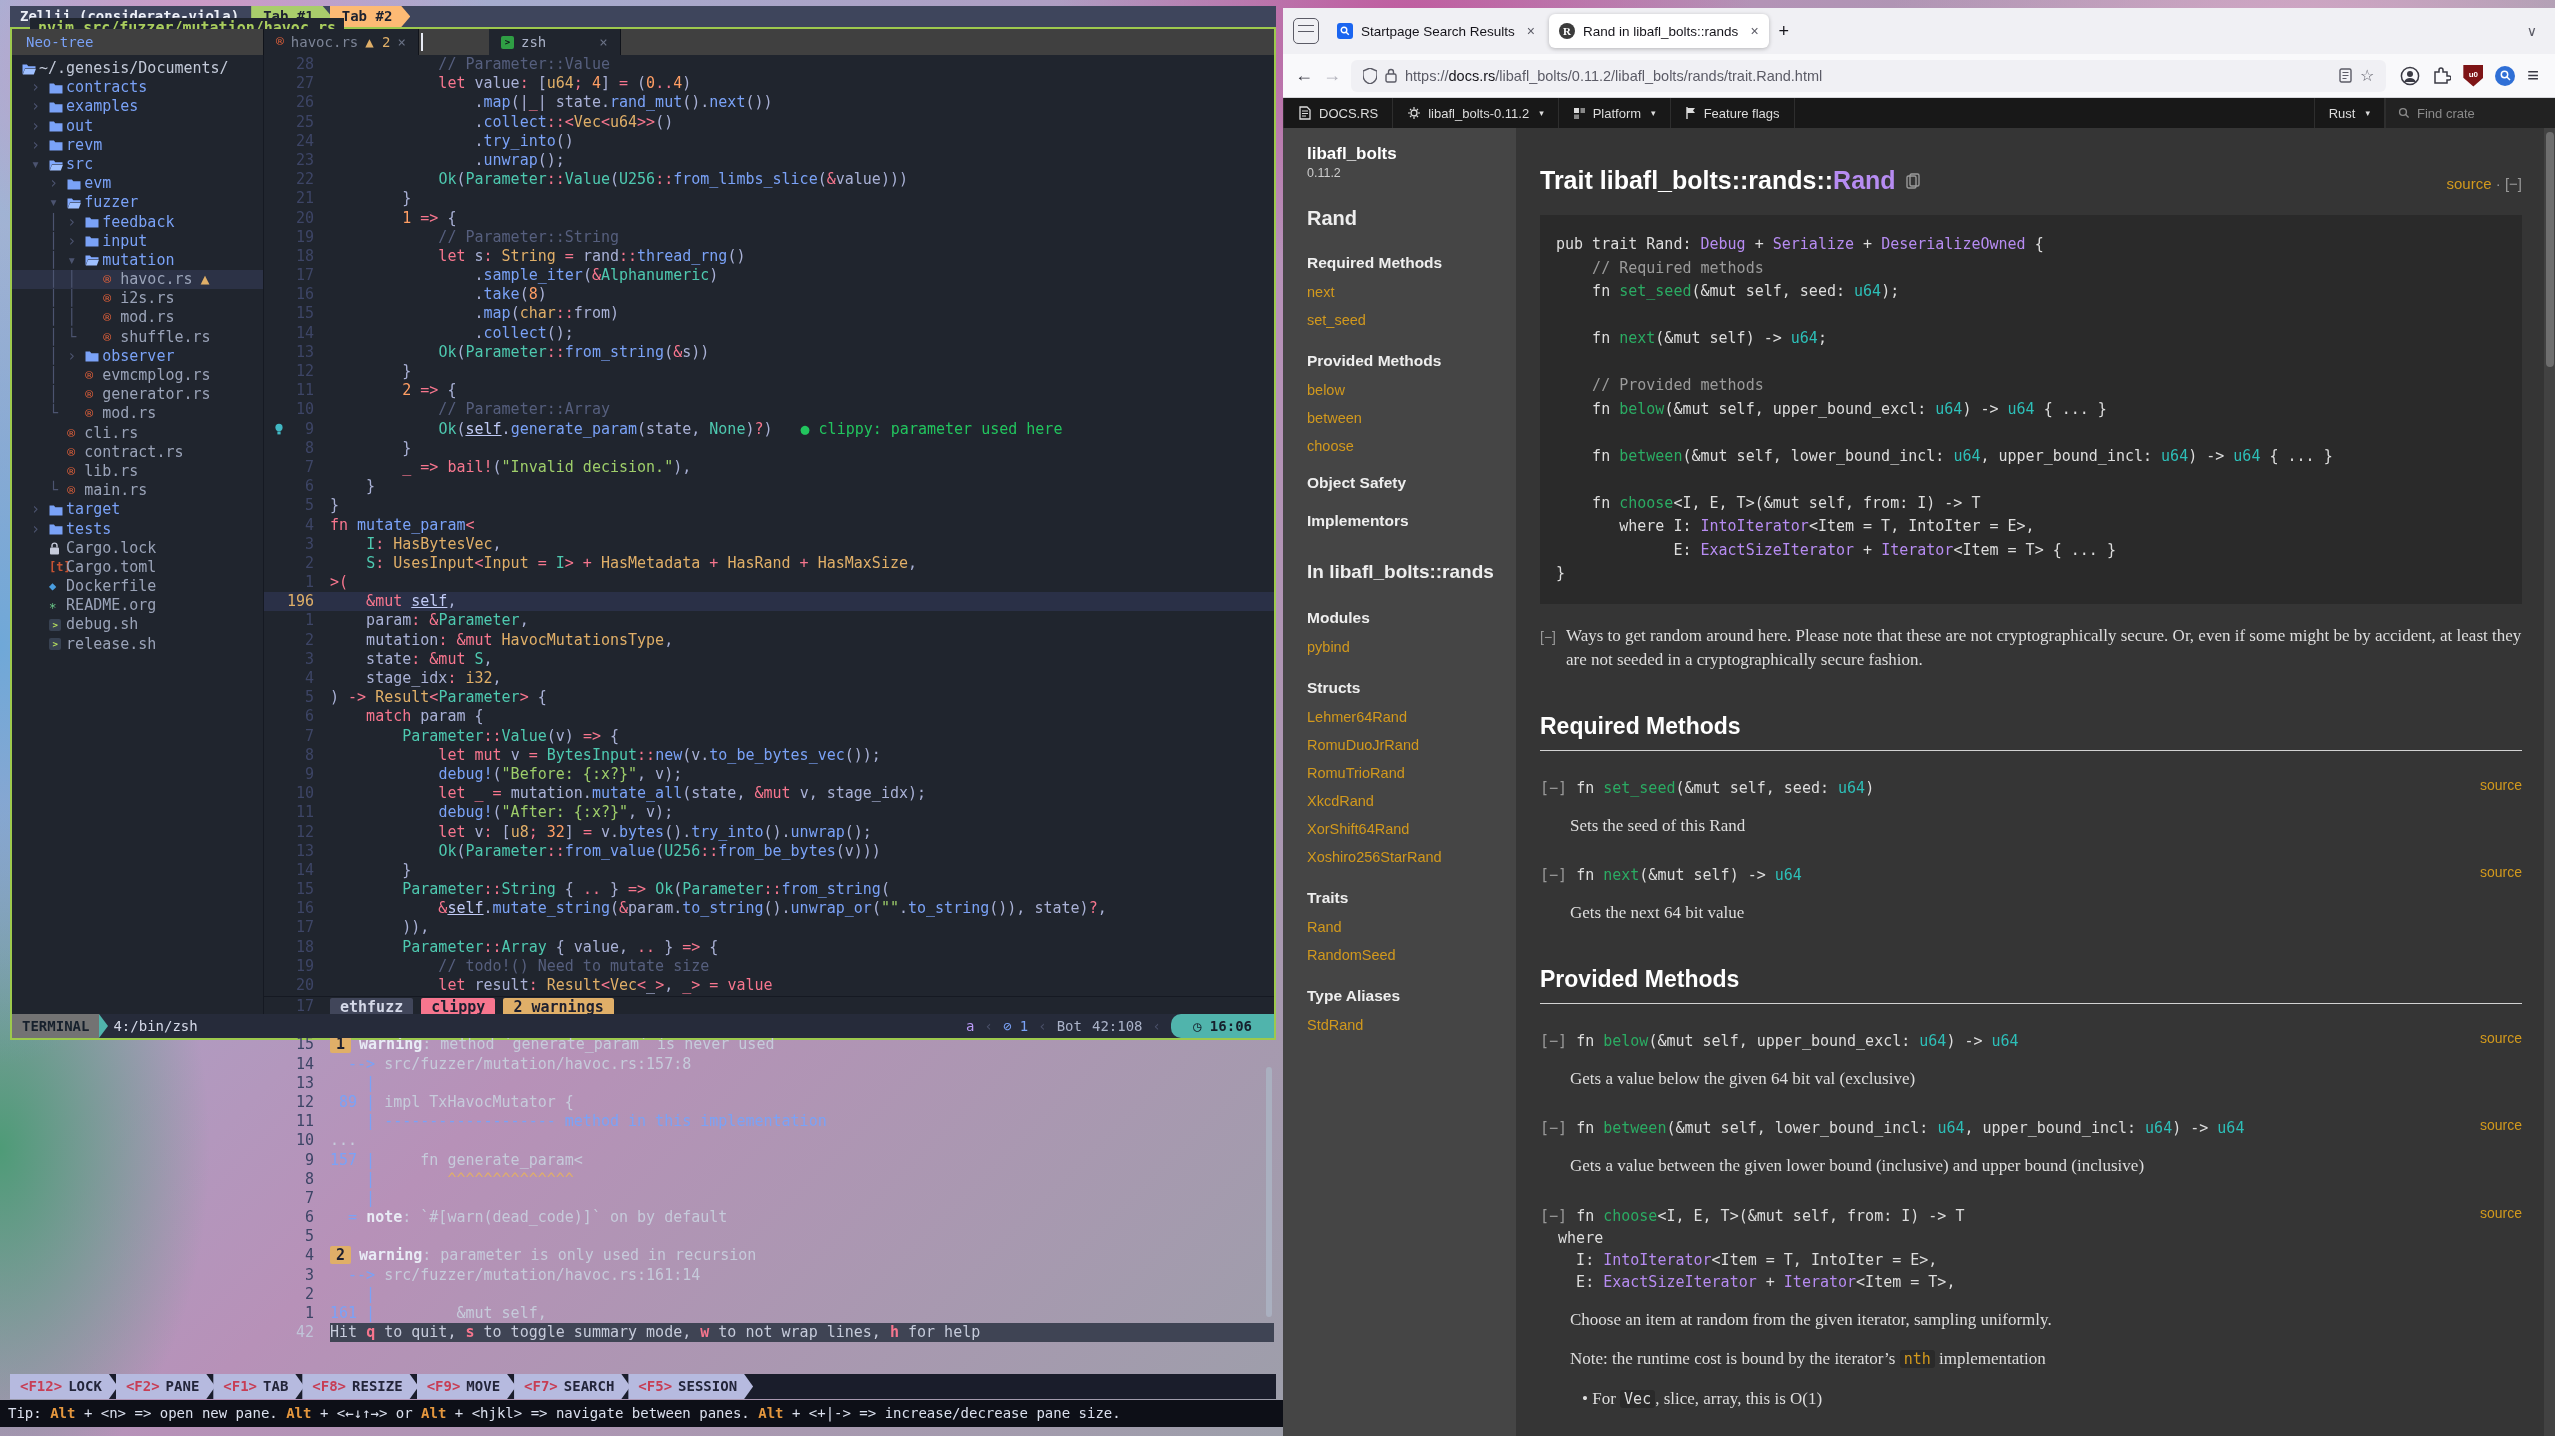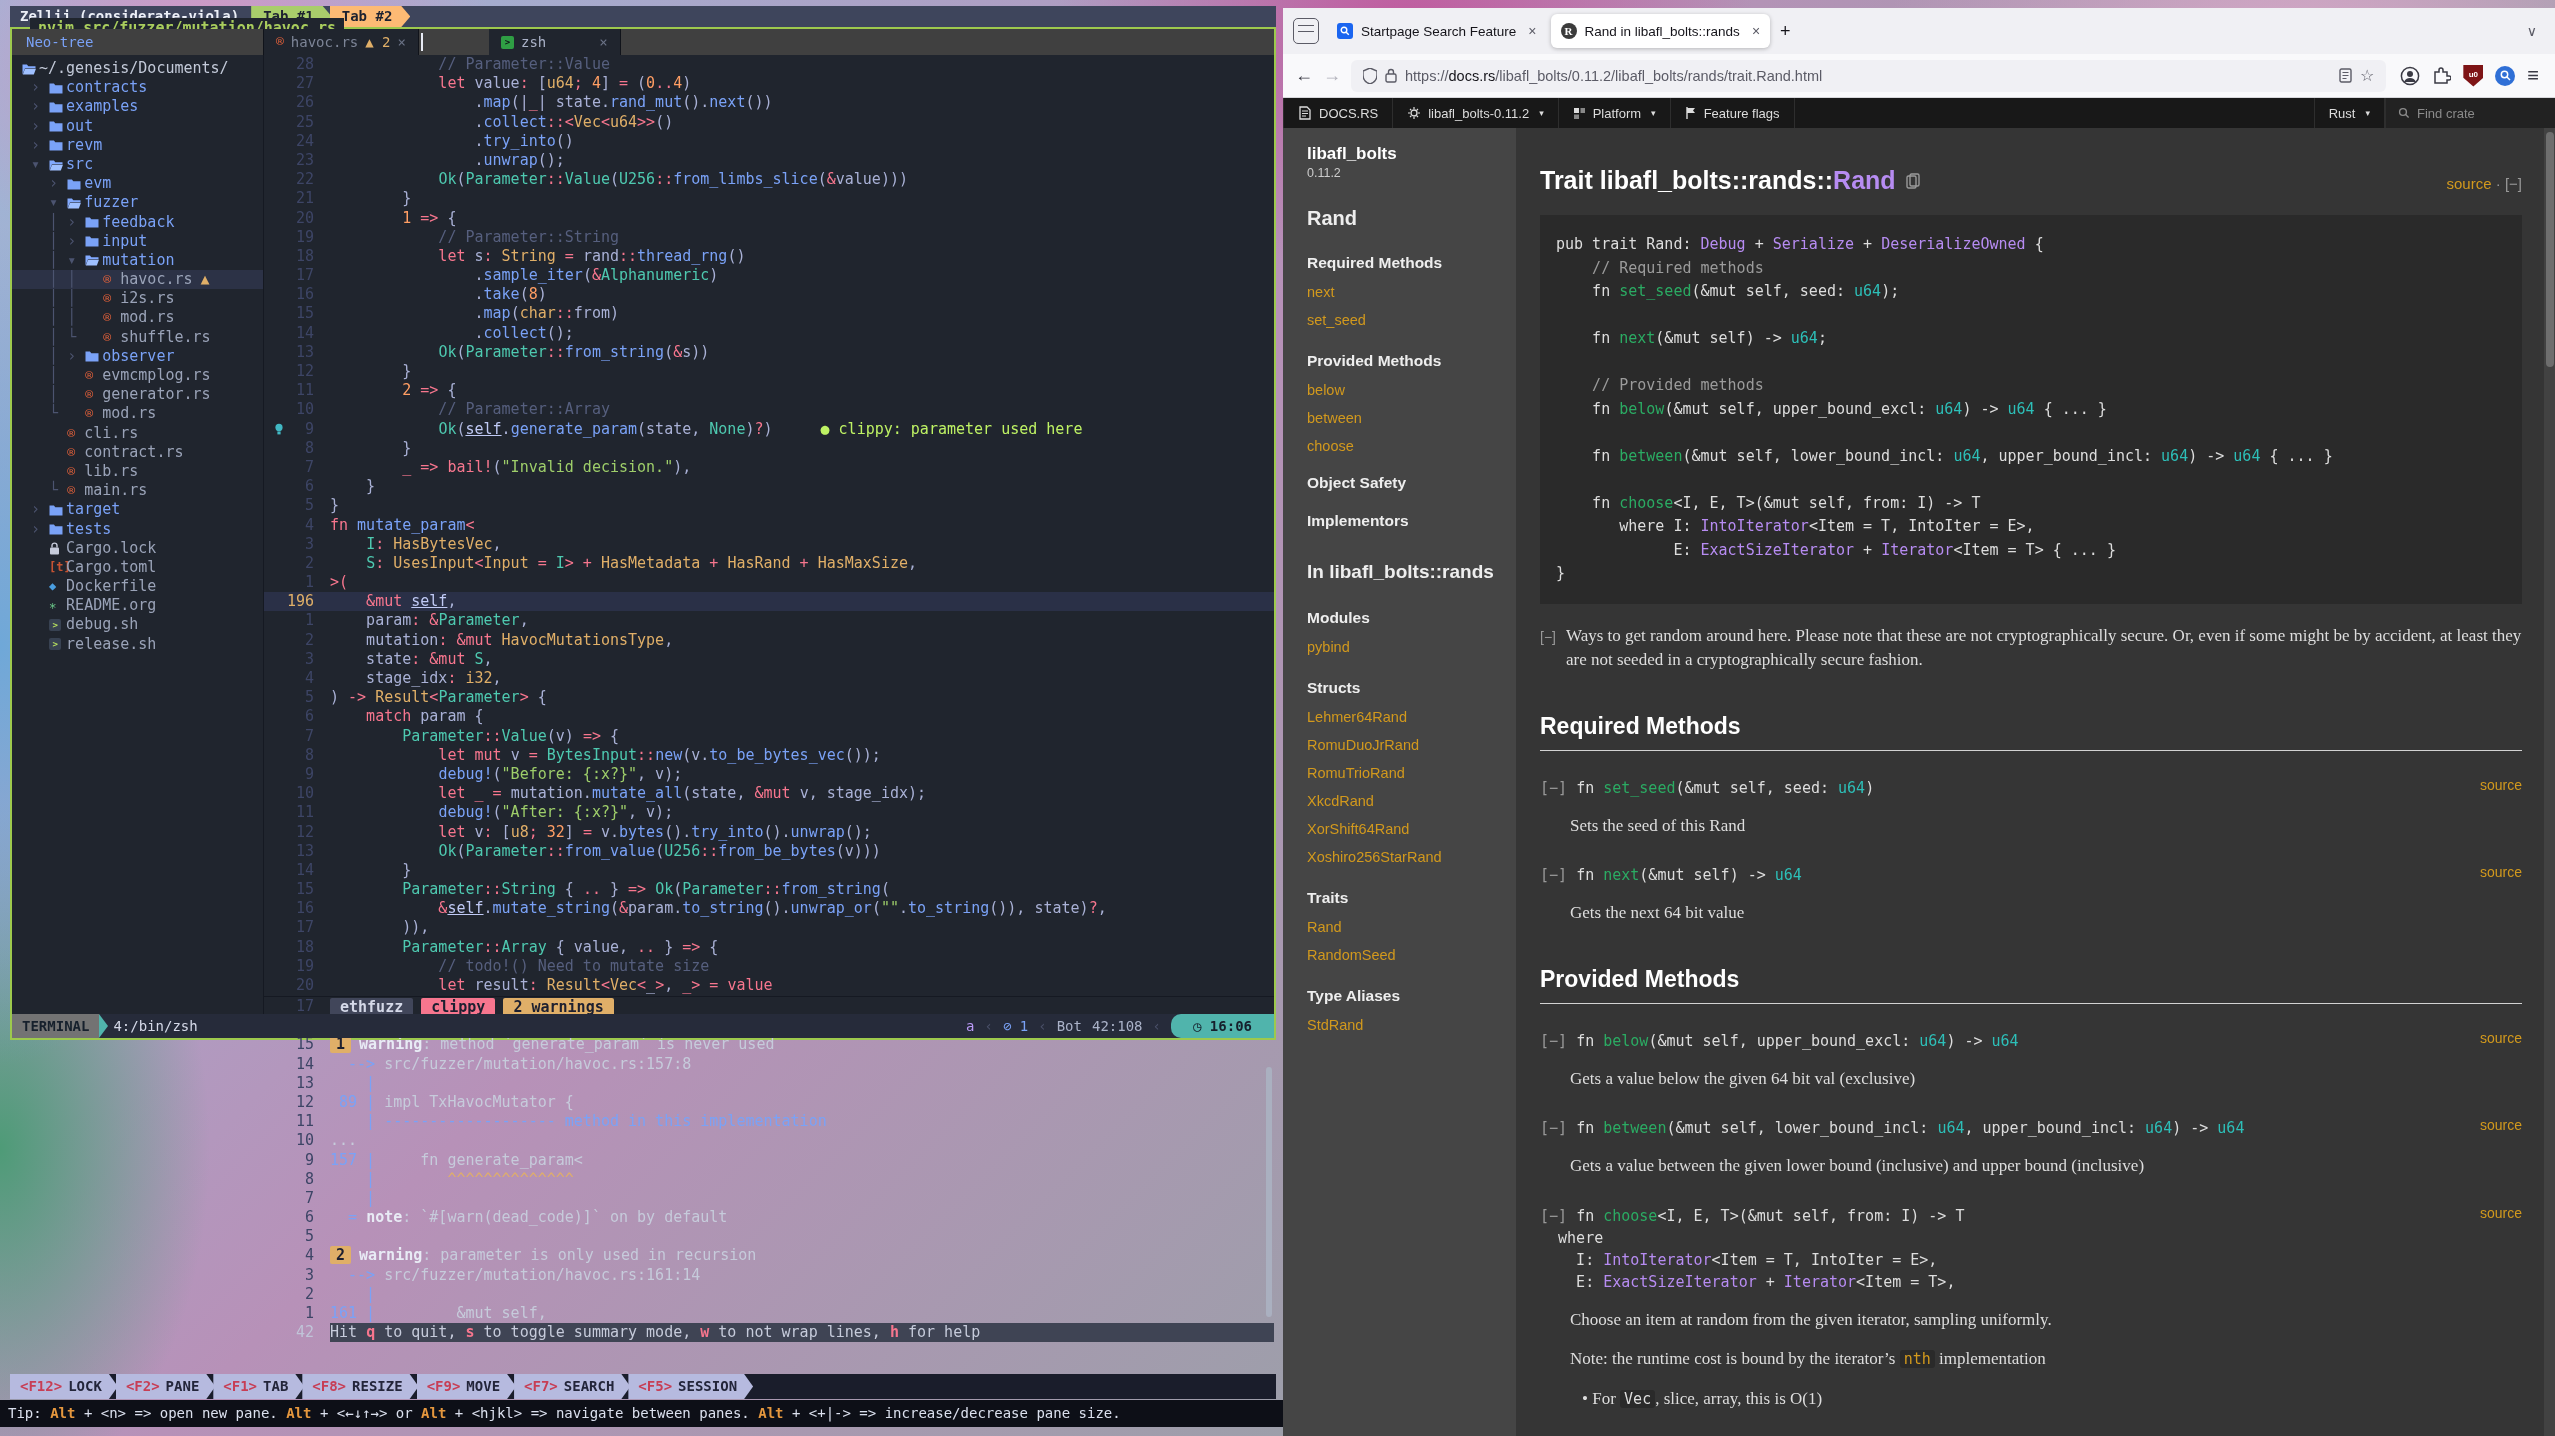--- a/index.html
+++ b/index.html
@@ -66,21 +66,21 @@
   .zl-key{background:#b6badf;color:#23253a;padding:0 16px 0 10px;clip-path:polygon(0 0,calc(100% - 9px) 0,100% 50%,calc(100% - 9px) 100%,0 100%);margin-right:-2px}
   .zl-key b{color:#c73e55;margin-right:6px}
   .zl-tip{position:absolute;left:0px;top:1400px;width:1283px;height:27px;background:#0d0f17;font:14px/27px "DejaVu Sans Mono",monospace;color:#dbe0ee;padding-left:8px;white-space:pre}
   .sg-to{color:#e5973e;font-weight:bold}
   .sg-tw{color:#dbe0ee}
 
   
   .sg-p{color:#a9b1d6}.sg-k{color:#f7768e}.sg-f{color:#7aa2f7}.sg-t{color:#4ec9b0}
   .sg-y{color:#e0af68}.sg-s{color:#9ece6a}.sg-n{color:#ff9e64}.sg-c{color:#565f7e}
   .sg-u{color:#c0caf5;text-decoration:underline}
-  .sg-h{color:#bef264;margin-left:48px}
+  .sg-h{color:#22c55e;margin-left:28px}
   .sg-p2{color:#c6cbdb}.sg-bl{color:#7aa2f7}.sg-yl{color:#e0af68}
   .sg-wb{color:#e8ebf5;font-weight:bold}.sg-kr{color:#f7768e;font-weight:bold}
   .sg-chipnum{background:#e0af68;color:#1d2030;font-weight:bold;padding:0 6px;border-radius:2px;margin-right:8px}
 
   
   .browser{position:absolute;left:1283px;top:8px;right:0;bottom:0;background:#353535}
   .ff-tabbar{position:absolute;left:0;top:0;right:0;height:46px;background:#f0f0f4;display:flex;align-items:center;padding:0 8px}
   .ff-tab{display:flex;align-items:center;gap:8px;height:34px;padding:0 10px;border-radius:6px;max-width:235px;color:#15141a;font-size:13.5px}
   .ff-tab.active{background:#fff;box-shadow:0 1px 4px rgba(0,0,0,.25)}
   .ff-tab .title{white-space:nowrap;overflow:hidden;max-width:160px}
@@ -359,21 +359,21 @@
     <div class="ff-tabbar">
       <span class="ff-viewbtn"></span>
       <div id="ff-tabs" style="display:flex;gap:4px">
           <div class="ff-tab">
             <span class="fav startpage">
               <svg width="10" height="10" viewBox="0 0 10 10">
                 <circle cx="4" cy="4" r="2.8" fill="none" stroke="#fff" stroke-width="1.4"></circle>
                 <path d="M6.2 6.2l2.6 2.6" stroke="#fff" stroke-width="1.4"></path>
               </svg>
             </span>
-            <span class="title">Startpage Search Feature</span>
+            <span class="title">Startpage Search Results</span>
             <span class="x">×</span>
           </div>
           <div class="ff-tab active">
             <span class="fav rustdoc">R</span>
             <span class="title">Rand in libafl_bolts::rands</span>
             <span class="x">×</span>
           </div>
         </div>
       <span class="ff-newtab">+</span>
       <span class="ff-alltabs">∨</span>

